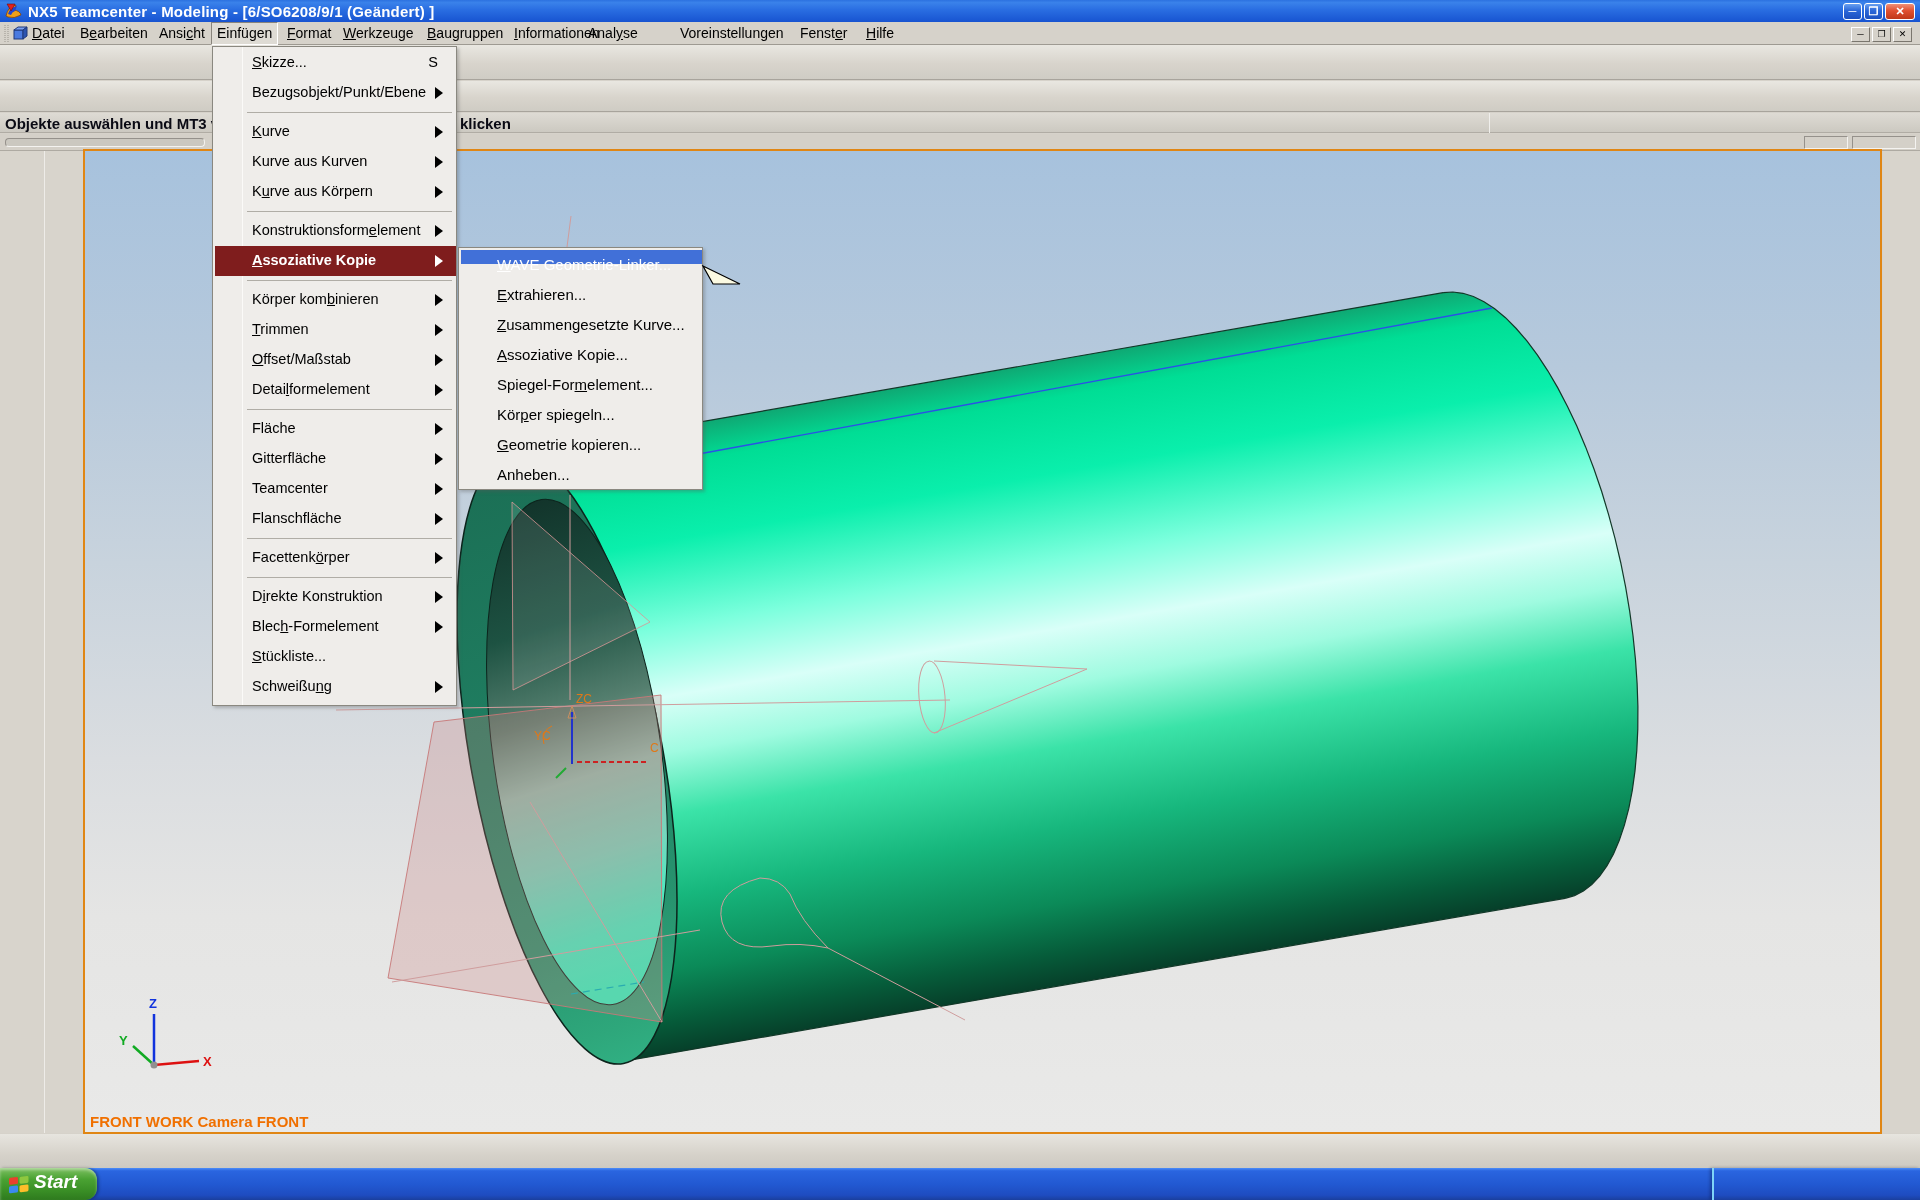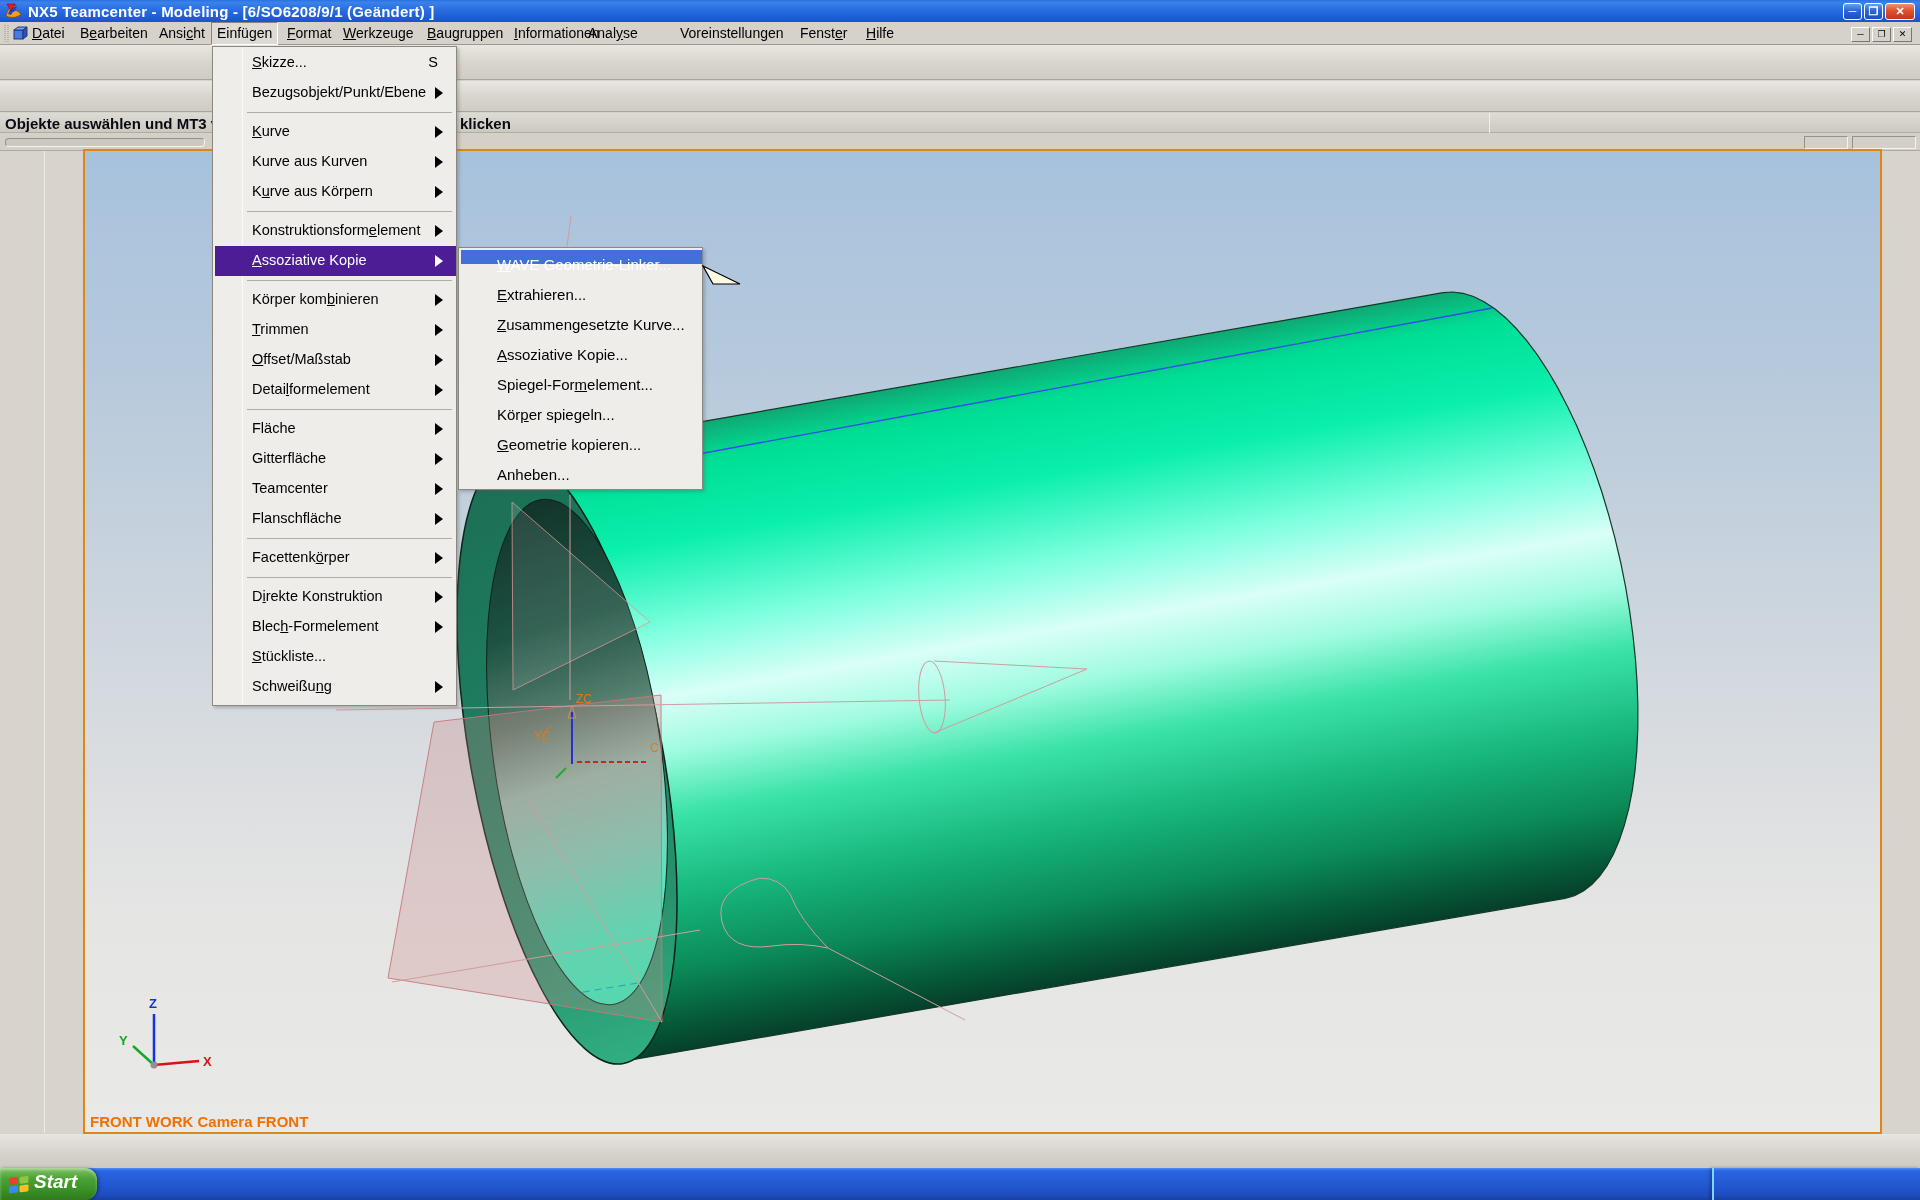--- a/index.html
+++ b/index.html
@@ -44,21 +44,21 @@
   border:2px solid #e08614; background:linear-gradient(180deg,#a7c2dd 0%,#b6c9dc 22%,#c8d3dd 42%,#dadde0 62%,#e5e5e4 78%,#e9e9e8 100%); }
 
 
 .menupanel { background:#efedea; border:1px solid #8a8880; box-shadow:2px 2px 3px rgba(90,90,90,.35); }
 #mainmenu { left:212px; top:46px; width:245px; height:660px; }
 #mainmenu .icol { position:absolute; left:29px; top:0; width:1px; height:100%; background:#c9c6bf; border-right:1px solid #fbfaf8; }
 .mrow { position:absolute; left:2px; width:241px; height:30px; font-size:14.5px; color:#000; }
 .mrow .lbl { position:absolute; left:37px; top:6px; }
 .mrow .arrow { position:absolute; right:7px; top:9px; width:0; height:0;
   border:6px solid transparent; border-left:8px solid #000; }
-.mrow.hl { background:#4c1d95; }
+.mrow.hl { background:#7f1d1d;font-weight:bold; }
 .mrow.hl .lbl { color:#fff; }
 .mrow.hl .arrow { border-left-color:#fff; }
 .msep { position:absolute; left:34px; width:205px; height:1px; background:#b0ada6; }
 .mshort { position:absolute; right:18px; top:6px; }
 #submenu { left:458px; top:247px; width:245px; height:243px; }
 .srow { position:absolute; left:2px; width:241px; height:14px; font-size:15px; color:#000; }
 .srow .lbl { position:absolute; left:36px; top:6px; }
 .srow.hl { background:#4170d8; }
 .srow.hl .lbl { color:#fff; }
 

